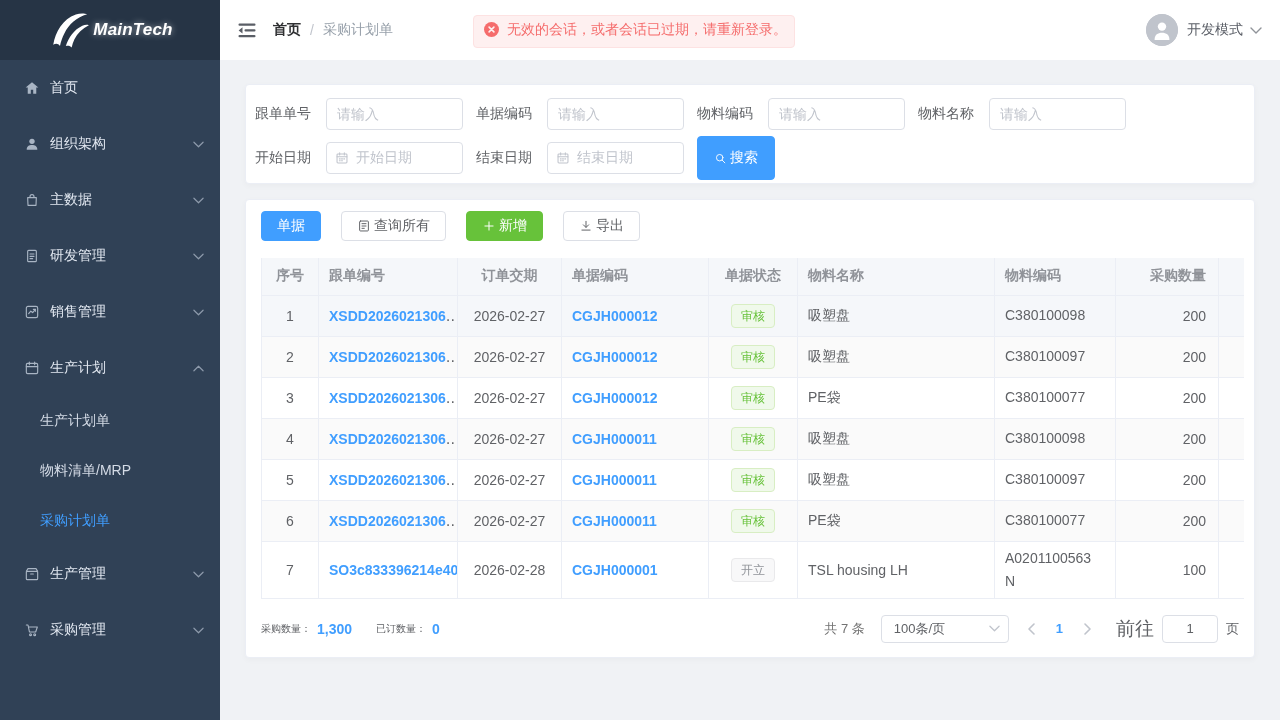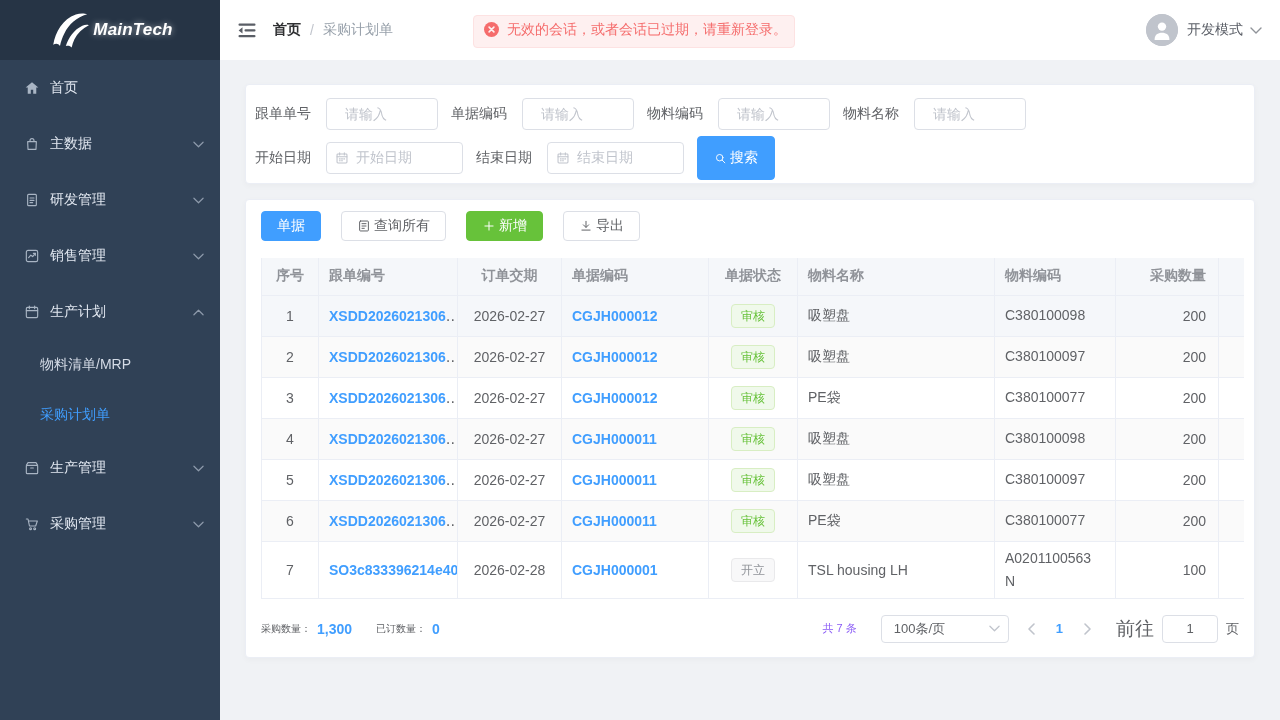--- a/index.html
+++ b/index.html
@@ -66,22 +66,22 @@
   .card {
     background: #fff; border: 1px solid #ebeef5; border-radius: 4px;
     box-shadow: 0 2px 6px rgba(0,0,0,.03);
   }
   .search-card { padding: 13px 9px 9px 9px; }
   .form-row { display: flex; align-items: center; height: 32px; }
   .form-row + .form-row { margin-top: 12px; }
   .f-label { font-size: 14px; color: #606266; margin: 0 15px 0 0; white-space: nowrap; }
   .form-group { display: flex; align-items: center; margin-right: 13px; }
   .el-input {
-    width: 112px; height: 32px; border: 1px solid #dcdfe6; border-radius: 4px;
-    font-size: 14px; color: #606266; padding: 0 18px; background: #fff; outline: none;
+    width: 137px; height: 32px; border: 1px solid #dcdfe6; border-radius: 4px;
+    font-size: 14px; color: #606266; padding: 0 10px; background: #fff; outline: none;
     font-family: inherit;
   }
   .el-input::placeholder { color: #c0c4cc; opacity: 1; }
   .date-input {
     width: 137px; height: 32px; border: 1px solid #dcdfe6; border-radius: 4px;
     background: #fff; display: flex; align-items: center; padding: 0 8px; cursor: pointer;
   }
   .date-icon { color: #c0c4cc; display: inline-flex; margin-right: 7px; }
   .date-placeholder { color: #c0c4cc; font-size: 14px; }
   .btn {
@@ -128,21 +128,21 @@
   .wrap-code { word-break: break-all; line-height: 23px; max-width: 97px; }
   .grid tbody tr.row-tall td { height: 57px; }
 
   
   .tfooter { margin-top: 16px; display: flex; align-items: center; height: 28px; }
   .sum-label { color: #606266; font-size: 10px; }
   .sum-value { color: #409eff; font-weight: 700; margin-left: 6px; font-size: 14px; }
   .sum-group + .sum-group { margin-left: 24px; }
   .sum-group { display: flex; align-items: center; }
   .pager { margin-left: auto; display: flex; align-items: center; }
-  .total-text { color: #8b5cf6; font-size: 11px; margin-right: 24px; }
+  .total-text { color: #737373; font-size: 13px; margin-right: 16px; }
   .size-select {
     width: 128px; height: 28px; border: 1px solid #dcdfe6; border-radius: 4px;
     display: flex; align-items: center; padding: 0 8px 0 12px; cursor: pointer;
     color: #606266; font-size: 13px; background: #fff; gap: 8px;
   }
   .size-select .ss-chev { margin-left: auto; color: #c0c4cc; display: inline-flex; }
   .page-arrow { color: #c0c4cc; display: inline-flex; align-items: center; cursor: pointer; padding: 0 6px; }
   .page-prev { margin-left: 12px; }
   .page-num { color: #409eff; font-weight: 700; font-size: 13px; padding: 0 15px; cursor: pointer; }
   .goto-label { margin-left: 18px; color: #606266; font-size: 19px; }
@@ -172,20 +172,34 @@
         <div class="menu-item">
           <span class="mi-icon">
             <svg viewBox="0 0 24 24" fill="currentColor" width="16" height="16">
               <path d="M12 3.2 L21.5 11.4 H18.4 V20.5 H13.8 V14.6 H10.2 V20.5 H5.6 V11.4 H2.5 Z"></path>
             </svg>
           </span>
           <span>首页</span>
         </div>
         <div class="menu-item">
           <span class="mi-icon">
+            <svg viewBox="0 0 24 24" fill="currentColor" width="16" height="16">
+              <circle cx="12" cy="8" r="4"></circle>
+              <path d="M4 20.5 C4 15.5 7.6 13.6 12 13.6 C16.4 13.6 20 15.5 20 20.5 Z"></path>
+            </svg>
+          </span>
+          <span>组织架构</span>
+          <span class="mi-chev">
+            <svg viewBox="0 0 12 7" fill="none" width="11" height="7">
+              <path d="M1 1 L6 6 L11 1" stroke="currentColor" stroke-width="1.3" stroke-linecap="round" stroke-linejoin="round"></path>
+            </svg>
+          </span>
+        </div>
+        <div class="menu-item">
+          <span class="mi-icon">
             <svg viewBox="0 0 24 24" fill="none" stroke="currentColor" stroke-width="1.7" stroke-linecap="round" stroke-linejoin="round" width="16" height="16">
               <path d="M5.5 8.5 H18.5 L18 20 H6 Z"></path>
               <path d="M9 8.2 V7 a3 3 0 0 1 6 0 V8.2"></path>
             </svg>
           </span>
           <span>主数据</span>
           <span class="mi-chev">
             <svg viewBox="0 0 12 7" fill="none" width="11" height="7">
               <path d="M1 1 L6 6 L11 1" stroke="currentColor" stroke-width="1.3" stroke-linecap="round" stroke-linejoin="round"></path>
             </svg>
@@ -226,20 +240,23 @@
               <rect x="3.5" y="5" width="17" height="15.5" rx="2"></rect>
               <path d="M3.5 10 H20.5 M8 3 V7 M16 3 V7"></path>
             </svg>
           </span>
           <span>生产计划</span>
           <span class="mi-chev">
             <svg viewBox="0 0 12 7" fill="none" width="11" height="7">
               <path d="M1 6 L6 1 L11 6" stroke="currentColor" stroke-width="1.3" stroke-linecap="round" stroke-linejoin="round"></path>
             </svg>
           </span>
+        </div>
+        <div class="sub-item">
+          <span>生产计划单</span>
         </div>
         <div class="sub-item">
           <span>物料清单/MRP</span>
         </div>
         <div class="sub-item active">
           <span>采购计划单</span>
         </div>
         <div class="menu-item">
           <span class="mi-icon">
             <svg viewBox="0 0 24 24" fill="none" stroke="currentColor" stroke-width="1.7" stroke-linecap="round" stroke-linejoin="round" width="16" height="16">

